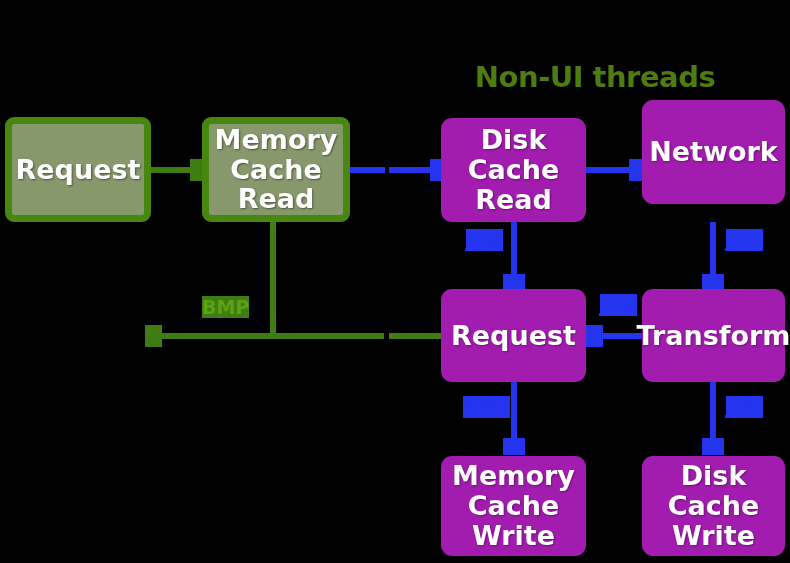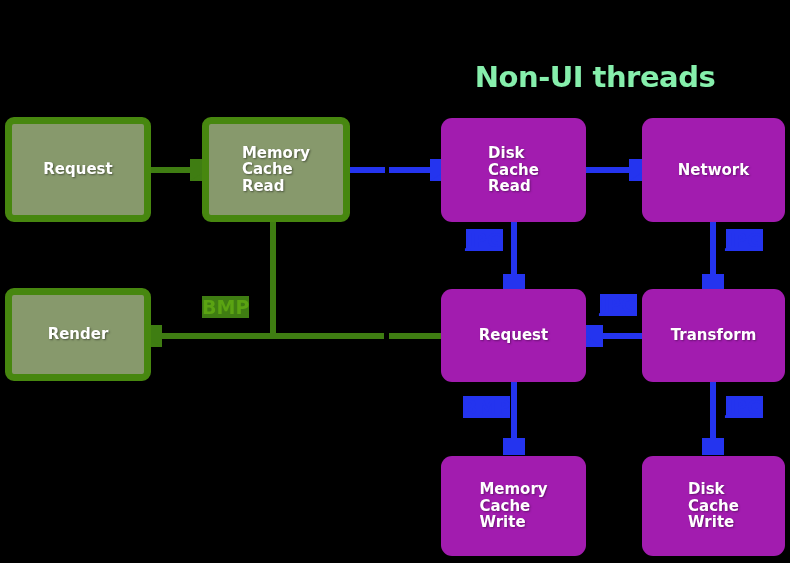--- a/index.html
+++ b/index.html
@@ -19,31 +19,32 @@
   
   .lane-title {
     position: absolute;
     font-size: 29px;
     font-weight: bold;
     letter-spacing: -0.5px;
     white-space: nowrap;
     text-align: center;
   }
   #title-ui      { left: 0px;   top: 60px; width: 400px; color: #4f9a12; }
-  #title-nonui   { left: 400px; top: 60px; width: 390px; color: #86efac; }
+  #title-nonui   { left: 400px; top: 60px; width: 390px; color: #4d7c0f; }
 
   
   .node {
     position: absolute;
     display: flex;
     align-items: center;
     justify-content: center;
+    text-align: center;
     color: #ffffff;
     font-weight: bold;
-    font-size: 15px;
+    font-size: 27px;
     line-height: 1.10;
     box-sizing: border-box;
     z-index: 6;
   }
   .node .lbl { display: block; }
 
   .node.green {
     background: #87996c;
     border: 7px solid #47870f;
     border-radius: 9px;
@@ -136,35 +137,30 @@
   </div>
 
   <div class="node green" id="n-memory-cache-read" style="left:202px; top:117px; width:148px; height:105px;">
     <div>
       <span class="lbl">Memory</span>
       <span class="lbl">Cache</span>
       <span class="lbl">Read</span>
     </div>
   </div>
 
-  <div class="node green" id="n-render" style="left:5px; top:288px; width:146px; height:93px;">
-    <div>
-      <span class="lbl">Render</span>
-    </div>
-  </div>
 
   <div class="node blue" id="n-disk-cache-read" style="left:441px; top:118px; width:145px; height:104px;">
     <div>
       <span class="lbl">Disk</span>
       <span class="lbl">Cache</span>
       <span class="lbl">Read</span>
     </div>
   </div>
 
-  <div class="node blue" id="n-network" style="left:642px; top:118px; width:143px; height:104px;">
+  <div class="node blue" id="n-network" style="left:642px; top:100px; width:143px; height:104px;">
     <div>
       <span class="lbl">Network</span>
     </div>
   </div>
 
   <div class="node blue" id="n-decode" style="left:441px; top:289px; width:145px; height:93px;">
     <div>
       <span class="lbl">Request</span>
     </div>
   </div>

